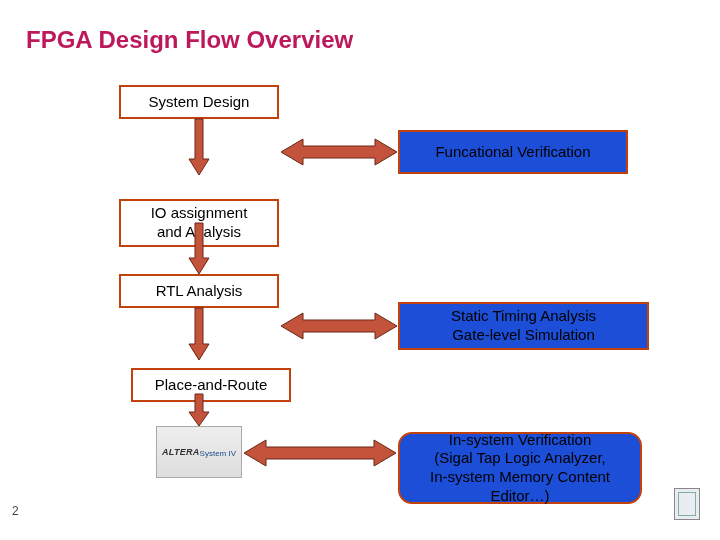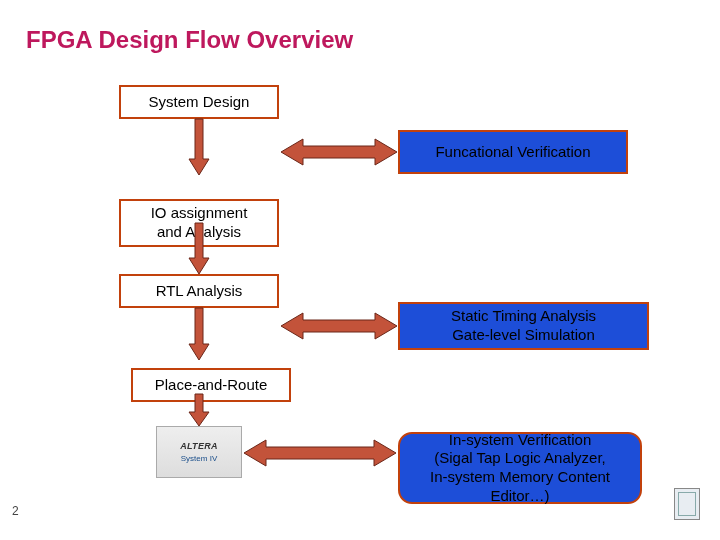--- a/index.html
+++ b/index.html
@@ -5,21 +5,21 @@
   * { box-sizing: border-box; margin: 0; padding: 0; }
   body { width: 720px; height: 540px; font-family: Arial, Helvetica, sans-serif; background: #fff; position: relative; overflow: hidden; }
   .title { position: absolute; top: 26px; left: 26px; font-size: 24px; font-weight: bold; color: #be185d; }
   .box { position: absolute; border: 2px solid #c2410c; display: flex; align-items: center; justify-content: center; text-align: center; font-size: 15px; line-height: 1.25; padding: 4px 6px; }
   .left-box { background: #fff; }
   .right-box { background: #1d4ed8; }
   .page-num { position: absolute; left: 12px; bottom: 22px; font-size: 12px; color: #444; }
   .logo-box { position: absolute; right: 20px; bottom: 20px; width: 26px; height: 32px; border: 1px solid #888; background: #e8edf2; }
   .logo-box::after { content: ""; position: absolute; left: 3px; top: 3px; right: 3px; bottom: 3px; border: 1px solid #8aa; }
   
-  .chip { position: absolute; border: 1px solid #aaa; background: linear-gradient(#eee,#ddd); display: flex; flex-direction: column; align-items: center; justify-content: center; font-size: 9px; color: #333; }
+  .chip { position: absolute; border: 1px solid #aaa; background: linear-gradient(#eee,#ddd); display: flex; flex-direction: row; align-items: center; justify-content: center; font-size: 9px; color: #333; }
   .chip .line1 { font-weight: bold; font-style: italic; font-size: 9px; letter-spacing: 0.3px; }
   .chip .stratix { font-size: 8px; color: #1a4e8a; margin-top: 3px; }
   
   svg.arrow { position: absolute; overflow: visible; }
   .down-shaft { fill: #c3533a; stroke: #6b2719; stroke-width: 1; }
   .bi-shaft  { fill: #c3533a; stroke: #6b2719; stroke-width: 1; }
 </style>
 </head>
 <body>
 

